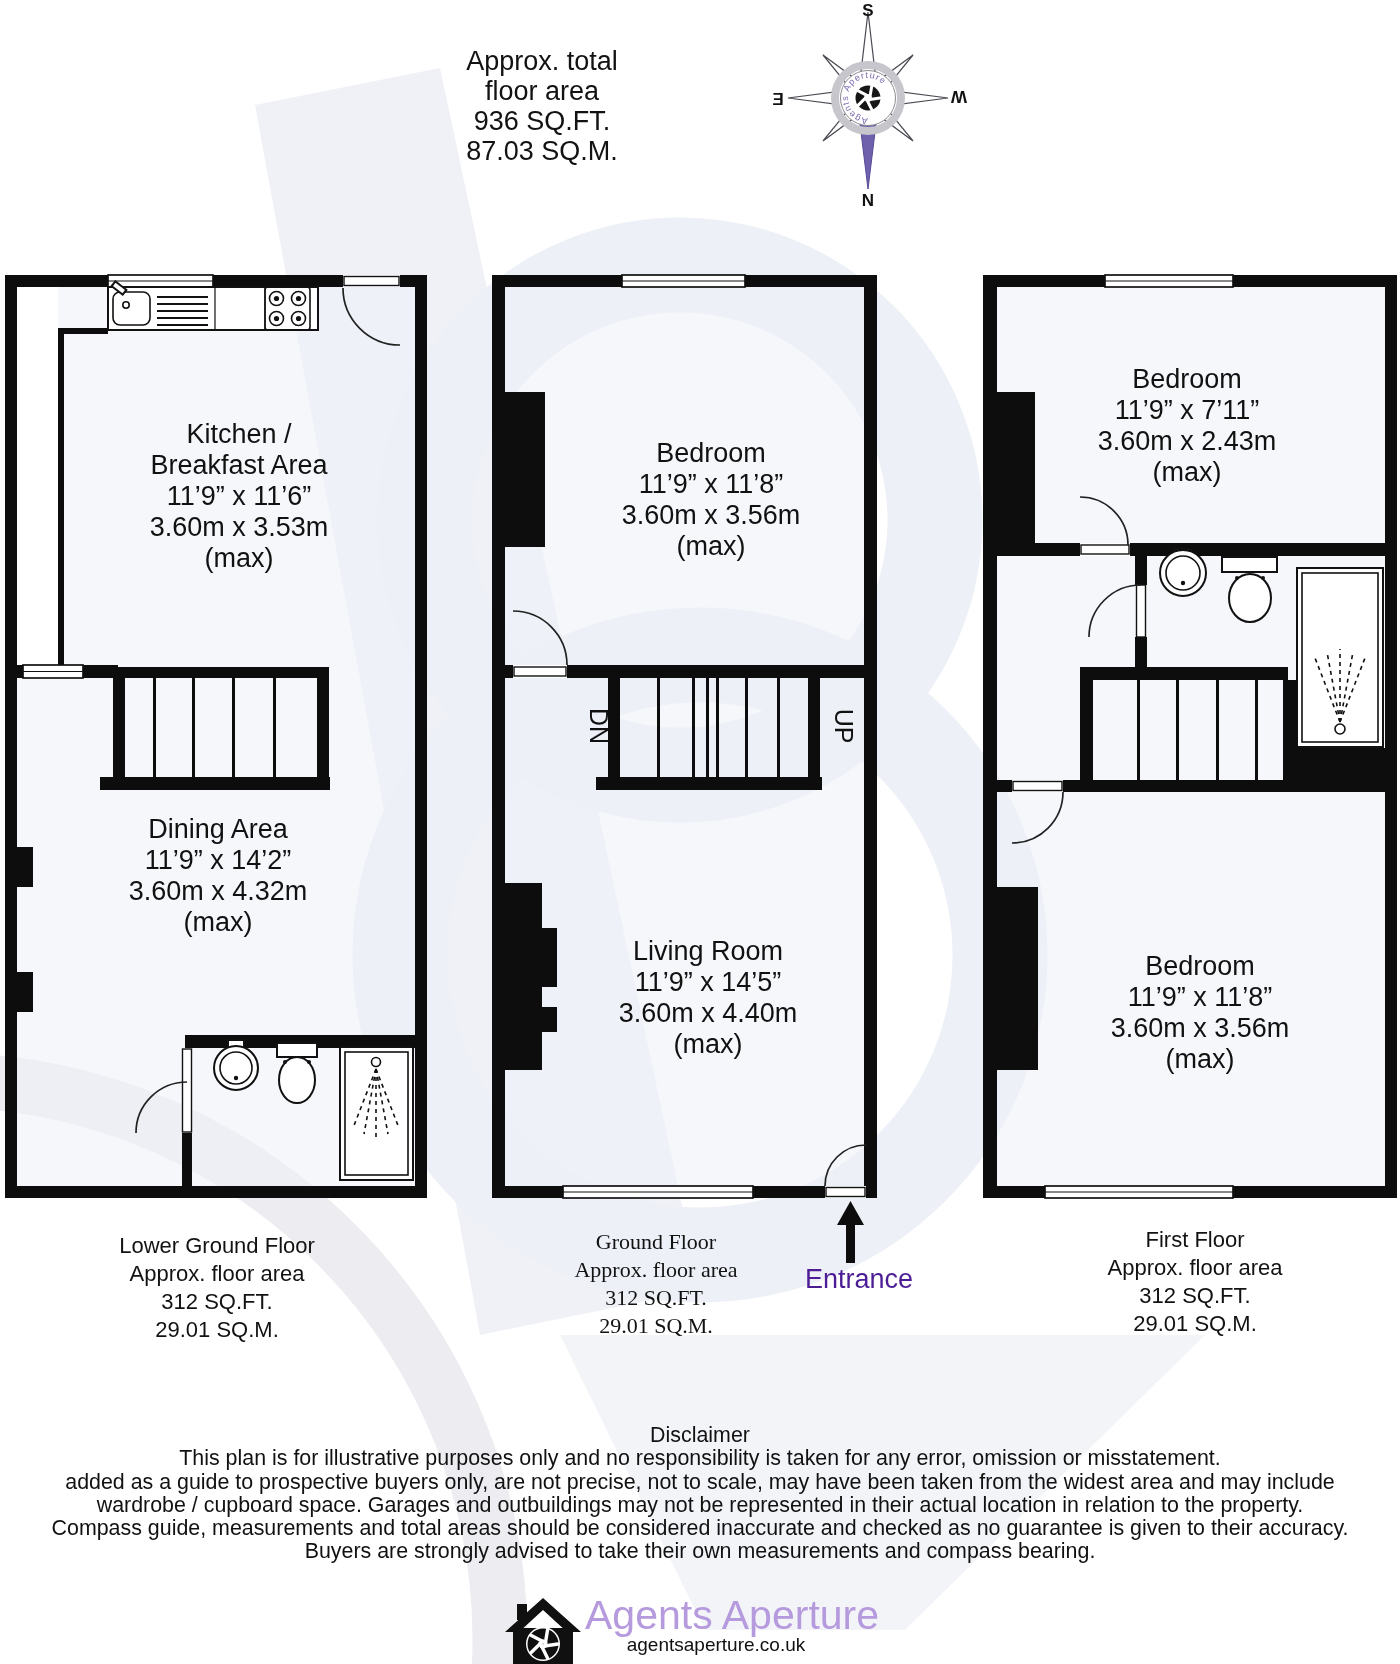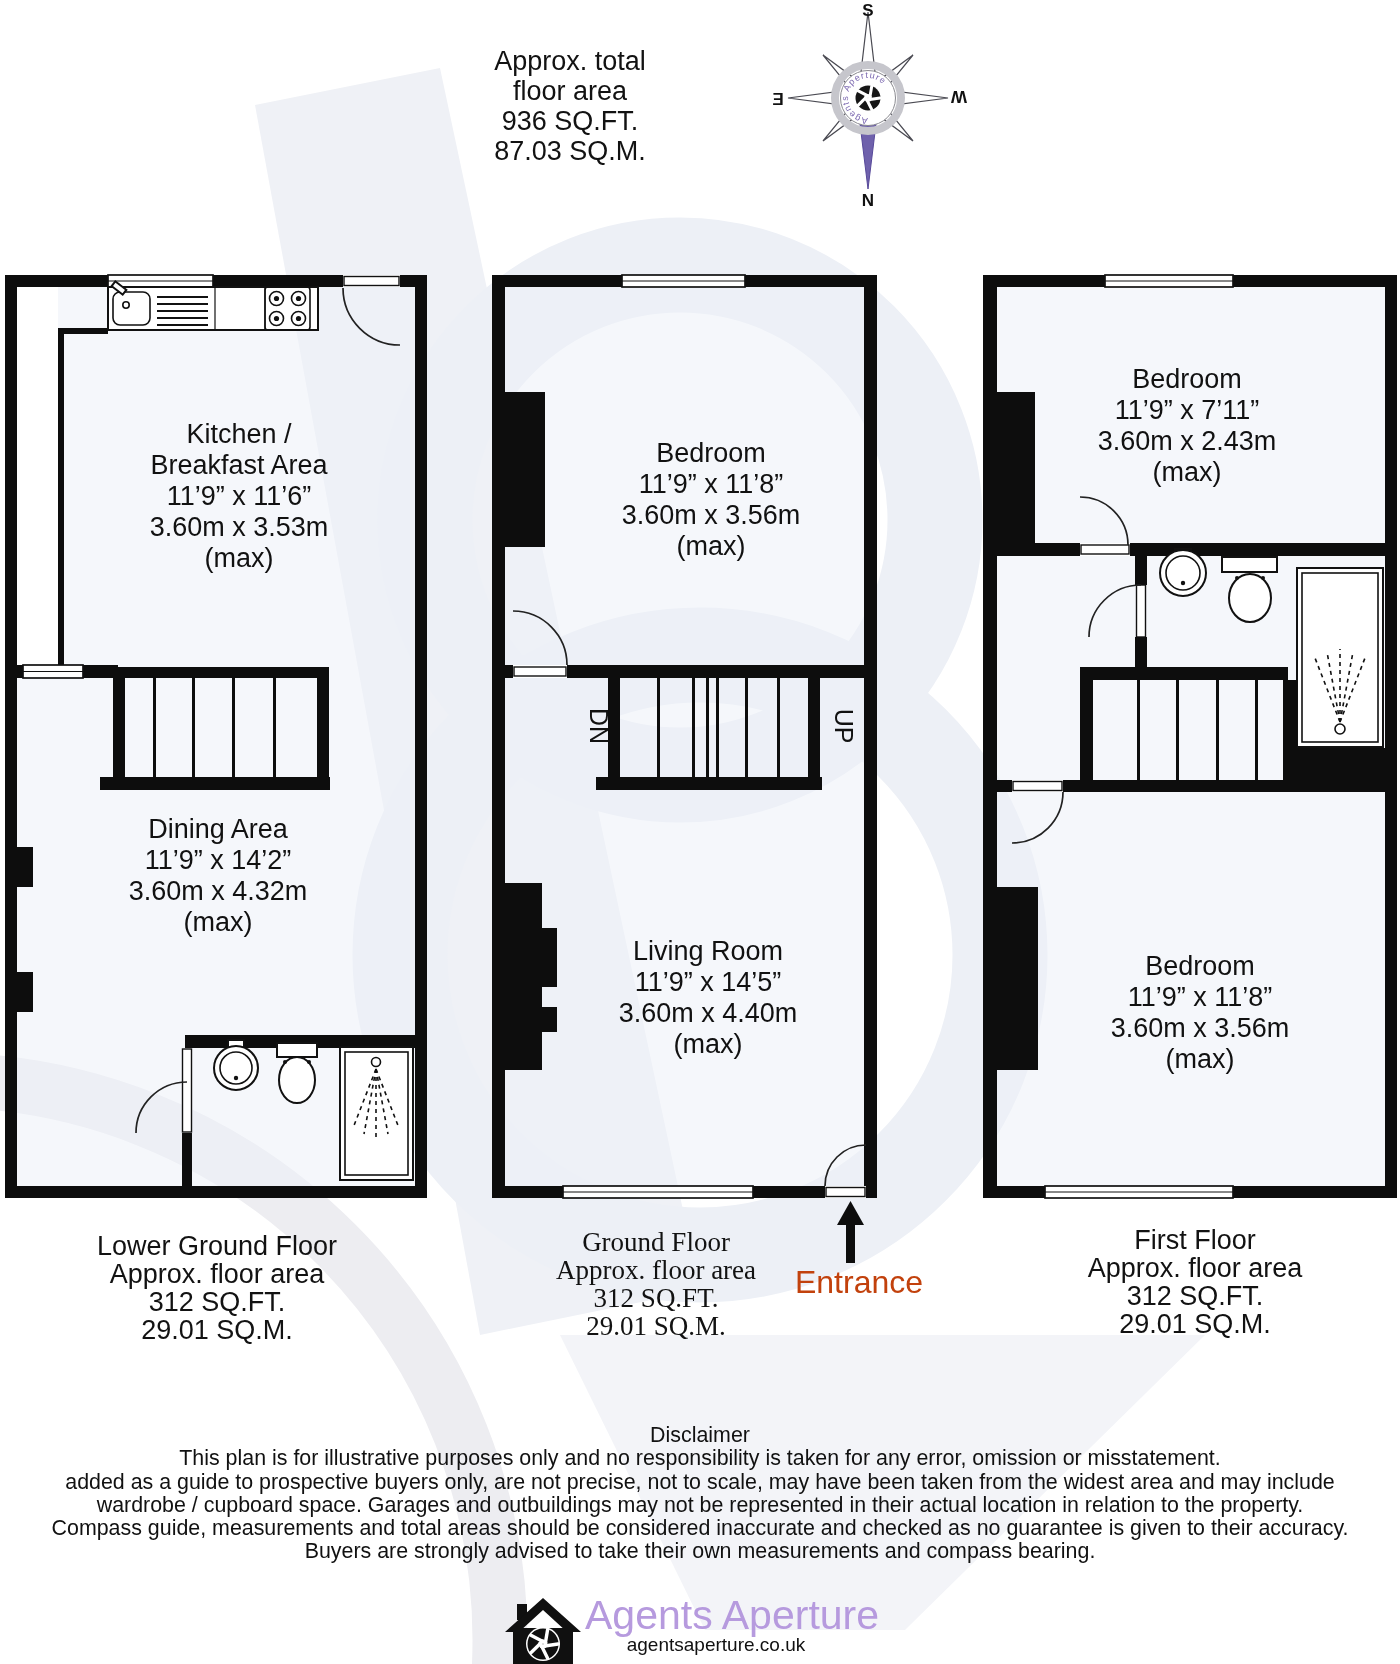--- a/index.html
+++ b/index.html
@@ -3,27 +3,27 @@
 <meta charset="utf-8">
 <style>
   html,body{margin:0;padding:0;}
   body{
     width:1400px;height:1664px;position:relative;background:#ffffff;
     font-family:"Liberation Sans", sans-serif;color:#141414;overflow:hidden;
   }
   .abs{position:absolute;}
   .ctr{text-align:center;}
   
-  .total-area{left:420px;top:46px;width:300px;font-size:27px;line-height:30px;color:#121212;}
+  .total-area{left:392px;top:46px;width:300px;font-size:27px;line-height:30px;color:#121212;}
   
-  .floor-caption{width:300px;font-size:27px;line-height:28px;color:#121212;}
+  .floor-caption{width:300px;font-size:22px;line-height:28px;color:#121212;}
   .cap-lg{left:67px;top:1232px;}
   .cap-gf{left:506px;top:1228px;font-family:Liberation Serif, serif;}
   .cap-ff{left:1045px;top:1226px;}
-  .entrance-label{left:793px;top:1264px;width:132px;font-size:32px;color:#c2410c;}
+  .entrance-label{left:793px;top:1264px;width:132px;font-size:27px;color:#4c1d95;}
   
   .disclaimer{left:0;right:0;top:1424px;font-size:21.4px;line-height:23.3px;color:#111;}
   
   .brand{left:585px;top:1592px;font-size:41px;white-space:nowrap;color:#b69ade;}
   .site{left:585px;top:1634px;width:262px;font-size:19px;color:#101010;}
   
   .wall{fill:#0d0d0d;}
   .roomfill{fill:rgba(236,240,248,0.55);}
   .fix{fill:#ffffff;stroke:#111;stroke-width:2;}
   .fixthin{fill:none;stroke:#111;stroke-width:1.6;}

